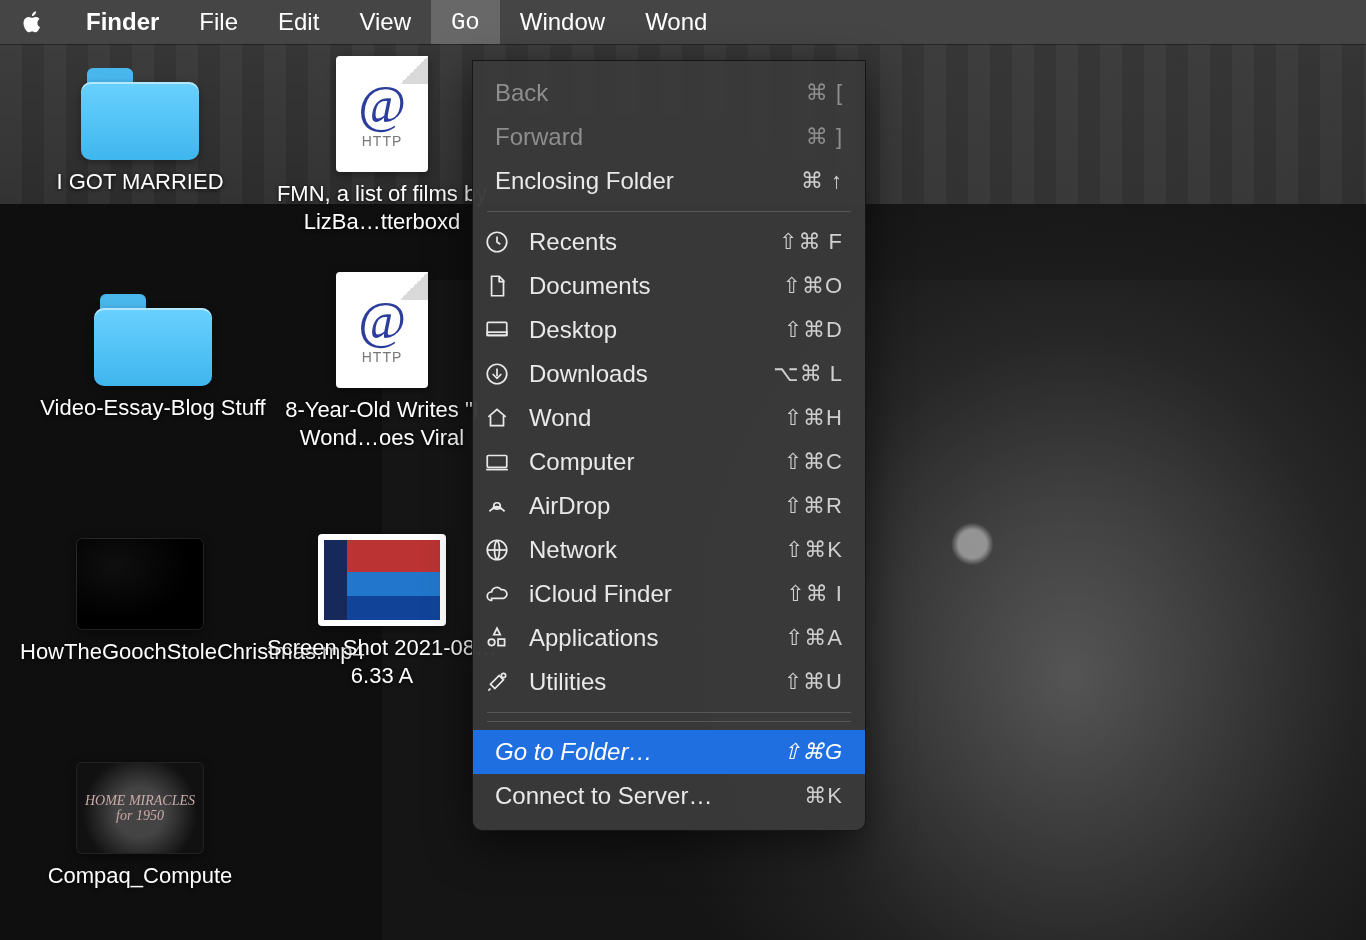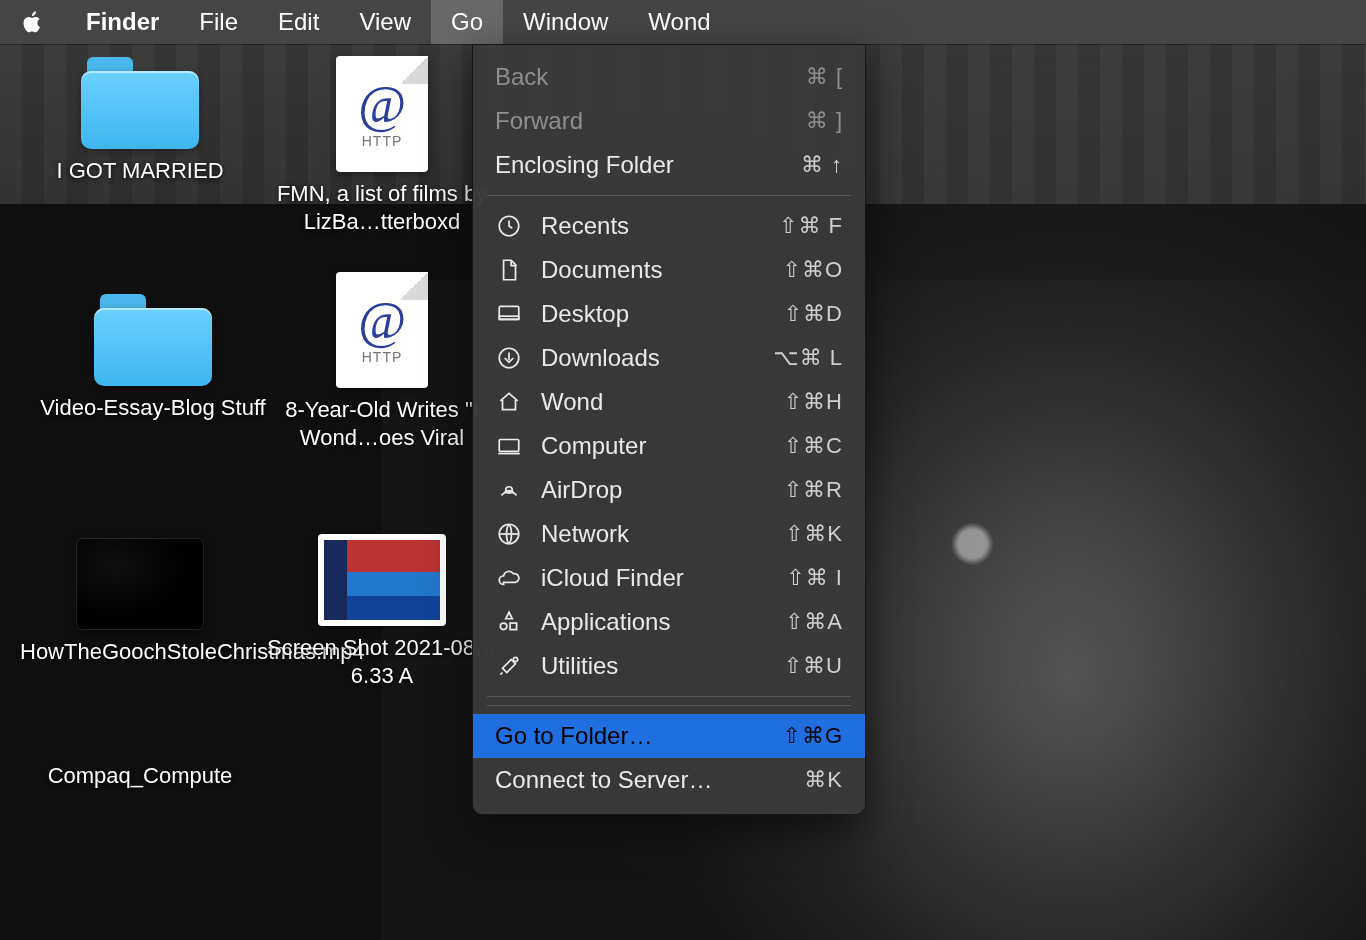--- a/index.html
+++ b/index.html
@@ -39,21 +39,21 @@
     display:flex; align-items:center; gap:0; padding:0 18px;
     color:#fff; font-size:24px; font-weight:500;
     box-shadow: 0 1px 0 rgba(0,0,0,.35);
   }
   .menubar .apple { width:30px; display:flex; align-items:center; justify-content:center; margin-right:18px; }
   .menubar .item {
     padding:16px 20px; height:44px; display:flex; align-items:center;
     font-weight:400;
   }
   .menubar .item.app { font-weight:700; }
-  .menubar .item.active { background: rgba(170,170,170,.35); }
+  .menubar .item.active { background: rgba(170,170,170,.35); font-family: Liberation Mono, monospace; }
 
   
   .desktop { position:absolute; inset:44px 0 0 0; }
   .di { position:absolute; width:240px; display:flex; flex-direction:column; align-items:center; gap:8px; }
   .di .label {
     color:#fff; font-size:22px; text-align:center; line-height:1.28;
     text-shadow: 0 1px 4px rgba(0,0,0,.9);
     max-width:240px;
   }
   .folder-icon { width:118px; height:92px; position:relative; }
@@ -105,36 +105,36 @@
   }
   .shot-icon .inner {
     width:100%; height:100%;
     background:
       linear-gradient(90deg,#17285a 0 20%, transparent 20%),
       linear-gradient(#b33 0 40%, #27c 40% 70%, #149 70% 100%);
   }
 
   
   .menu {
-    position:absolute; top:44px; left:472px; width:394px;
+    position:absolute; top:60px; left:472px; width:394px;
     background: rgba(58,58,58,.97);
     border:1px solid rgba(0,0,0,.6);
     border-radius:0 0 10px 10px;
     box-shadow: 0 14px 44px rgba(0,0,0,.55);
     padding:10px 0 12px;
     color:#e9e9e9; font-size:24px;
   }
   .mi {
     display:flex; align-items:center; height:44px; padding:0 22px 0 22px; gap:18px;
   }
-  .mi.withicon { padding-left:22px; }
+  .mi.withicon { padding-left:10px; }
   .mi .short { margin-left:auto; color:#cfcfcf; font-size:22px; letter-spacing:1px; }
   .mi.disabled .lbl, .mi.disabled .short { color:#8e8e8e; }
   .mi.highlight { background:#1f6fe0; }
-  .mi.highlight .lbl, .mi.highlight .short { color:#000000; }
+  .mi.highlight .lbl, .mi.highlight .short { color:#ffffff;font-style:italic; }
   .mi .chev { margin-left:auto; color:#cfcfcf; }
   .sep { height:1px; background:rgba(255,255,255,.16); margin:8px 14px; }
   .mi .ic { width:28px; height:28px; display:flex; align-items:center; justify-content:center; }
   .mi .ic svg { width:26px; height:26px; stroke:#e9e9e9; fill:none; stroke-width:1.6; }
   .mi .lbl { white-space:nowrap; }
 
   
   svg { display:block; }
 </style>
 </head>
@@ -166,21 +166,21 @@
   <div class="item">
       <span>Window</span>
     </div>
   <div class="item">
       <span>Wond</span>
     </div>
 </div>
 
 <div class="desktop">
 
-  <div class="di" style="left:20px; top:13px;">
+  <div class="di" style="left:20px; top:24px;">
     <div class="folder-icon">
         <div class="tab"></div>
         <div class="body"></div>
       </div>
     <div class="label">I GOT MARRIED</div>
   </div>
 
   <div class="di" style="left:262px; top:12px;">
     <div class="webloc-icon">
       <div class="at">@</div>
@@ -211,20 +211,23 @@
   </div>
 
   <div class="di" style="left:262px; top:490px;">
     <div class="shot-icon">
         <div class="inner"></div>
       </div>
     <div class="label">Screen Shot 2021-08…6.33 A</div>
   </div>
 
   <div class="di" style="left:20px; top:718px;">
+    <div class="video-icon poster">
+        <span>HOME MIRACLES for 1950</span>
+      </div>
     <div class="label">Compaq_Compute</div>
   </div>
 
 </div>
 
 <div class="menu">
 
   <div class="mi disabled">
     <span class="lbl">Back</span>
     <span class="short">⌘ [</span>

